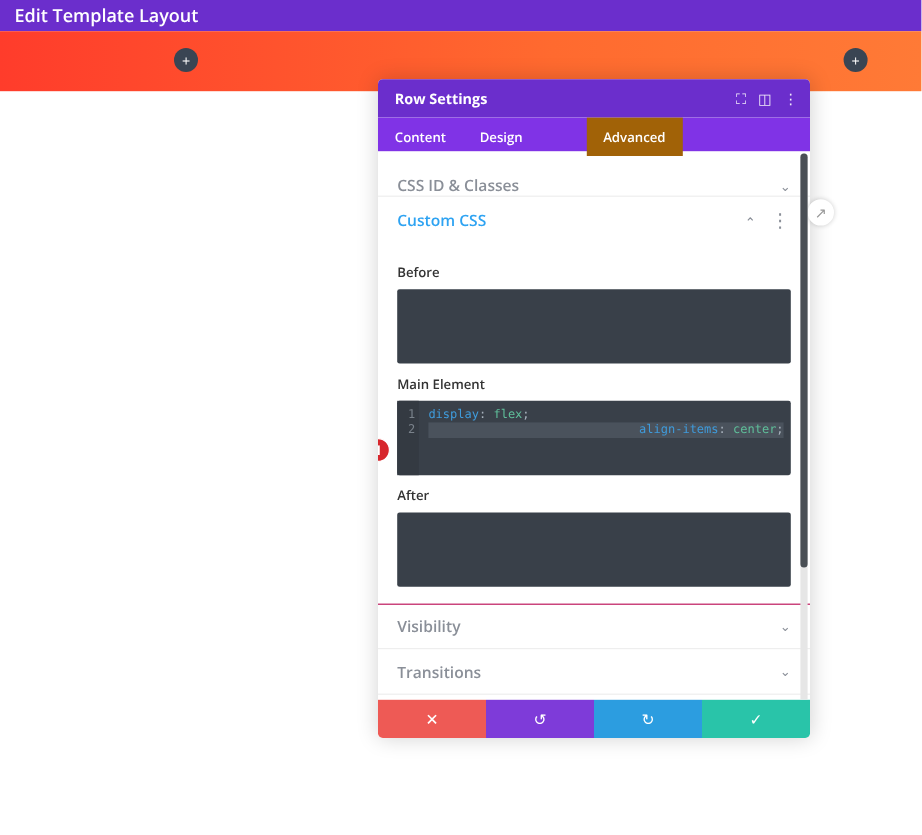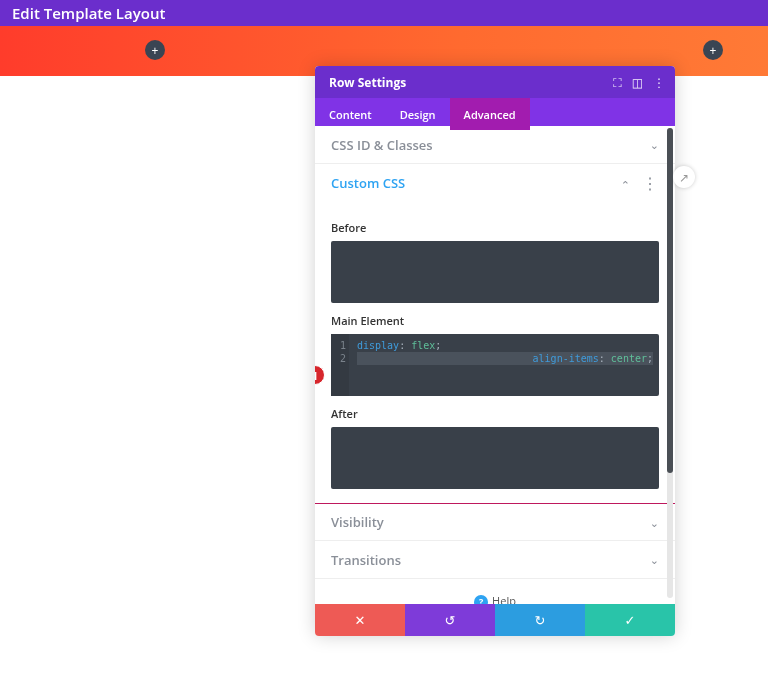--- a/index.html
+++ b/index.html
@@ -31,36 +31,36 @@
   .panel-title { font-size: 12px; font-weight: 700; }
   .panel-header-icons { display: flex; gap: 10px; align-items: center; }
   .panel-header-icons span { cursor: pointer; font-size: 12px; opacity: .9; }
   .tabbar {
     background: #8033e6; height: 28px; display: flex; align-items: stretch;
   }
   .tab {
     padding: 16px 14px; display: flex; align-items: center; color: #fff; font-size: 11px;
     cursor: pointer; font-weight: 600;
   }
-  .tab.active { background: #a21caf; }
+  .tab.active { background: #a16207; margin-left: 39px; }
   .tab-extra {
     position: absolute; right: -20px; top: 100px; width: 22px; height: 22px; border-radius: 50%;
     background: #fff; box-shadow: 0 0 4px rgba(0,0,0,.2); color: #999;
     display: flex; align-items: center; justify-content: center; font-size: 12px;
   }
 
   .panel-body { position: relative; max-height: 478px; overflow: hidden; padding-bottom: 4px;}
   .scroll-track { position: absolute; right: 2px; top: 2px; width: 6px; height: 470px; background: #e6e6e6; border-radius: 3px; }
   .scroll-thumb { position: absolute; right: 2px; top: 2px; width: 6px; height: 345px; background: #4a4f55; border-radius: 3px; }
 
   .accordion-row {
     height: 38px; display: flex; align-items: center; justify-content: space-between;
     padding: 0 16px; border-bottom: 1px solid #eee; cursor: pointer;
   }
-  .accordion-row.first { border-top: none;}
+  .accordion-row.first { border-top: none; align-items: flex-end;}
   .accordion-title { font-size: 13px; color: #8a8f98; font-weight: 600; }
   .accordion-title.active { color: #2ea3f2; }
   .chevron { color: #8a8f98; font-size: 11px; }
   .dots { color: #8a8f98; margin-left: 8px; letter-spacing: 1px; }
 
   .section { padding: 8px 16px 14px; }
   .field-label { font-size: 11px; font-weight: 600; color: #333; margin: 10px 0 6px; }
   .codebox {
     width: 100%; height: 62px; background: #394049; border-radius: 2px; position: relative;
     font-family: Consolas, monospace; font-size: 10px; color: #a8b2bd; padding: 5px 6px;
@@ -172,23 +172,20 @@
     <div class="accordion-row" style="border-top:1px solid #be185d;">
       <span class="accordion-title">Visibility</span>
       <span class="chevron">⌄</span>
     </div>
 
     <div class="accordion-row">
       <span class="accordion-title">Transitions</span>
       <span class="chevron">⌄</span>
     </div>
 
-    <div class="help-row">
-      <span class="help-icon">?</span><span>Help</span>
-    </div>
   </div>
 
   <div class="actionbar">
     <div class="actbtn act-cancel">
         <span>✕</span>
       </div>
     <div class="actbtn act-undo">
         <span>↺</span>
       </div>
     <div class="actbtn act-redo">

